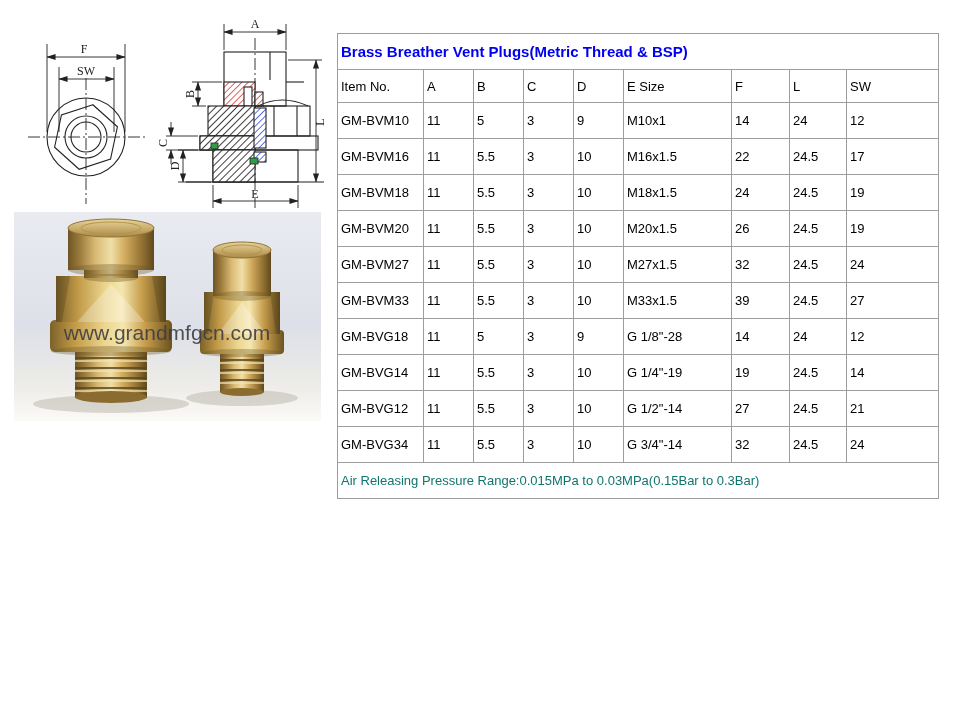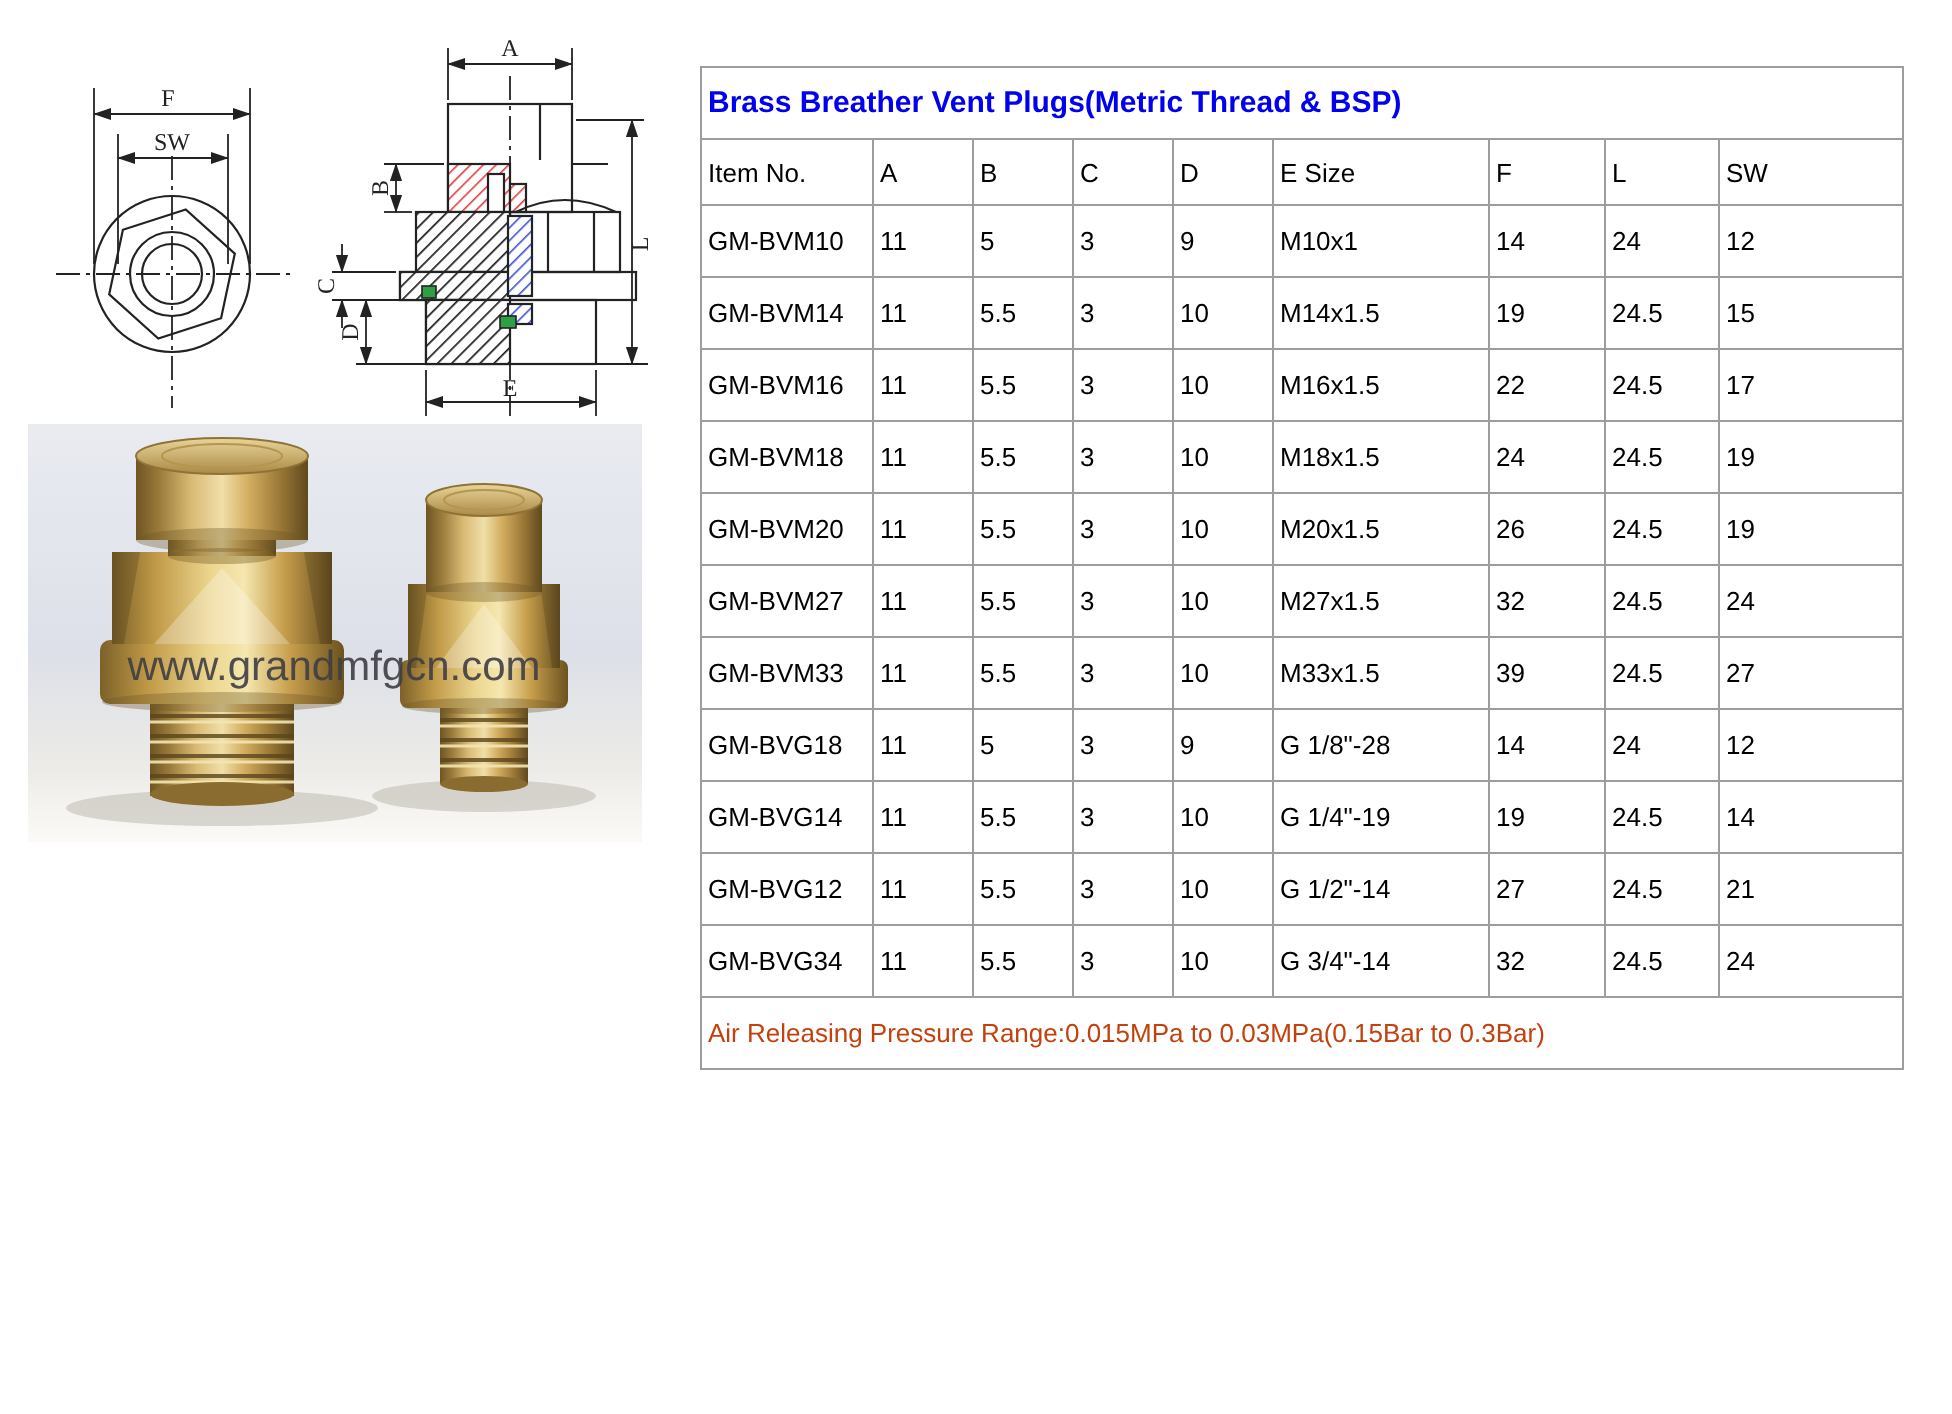--- a/index.html
+++ b/index.html
@@ -7,39 +7,39 @@
     width:976px;height:707px;position:relative;overflow:hidden;
     background:#ffffff;
     font-family:"Liberation Sans", sans-serif;
     -webkit-font-smoothing:antialiased;
   }
   
   .drawing-wrap{position:absolute;left:8px;top:10px;width:332px;height:202px;}
   .photo-wrap{position:absolute;left:14px;top:212px;width:307px;height:209px;text-align:right;}
   
   table.spec{
-    position:absolute;left:350px;top:33px;width:601px;
+    position:absolute;left:337px;top:33px;width:601px;
     border-collapse:collapse;table-layout:fixed;
     font-size:13px;color:#000;
   }
   table.spec td{
     border:1px solid #9d9d9d;
     padding:0 2px 0 3px;
     vertical-align:middle;
     height:35px;
     white-space:pre-wrap;
     overflow:hidden;
   }
   td.title-cell{
     height:36px;
     font-size:15px;font-weight:bold;color:#0000ee;
   }
   tr.hdr td{height:32px;}
   td.footer-cell{
-    height:35px;color:#c2410c;
+    height:35px;color:#0f766e;
     border-right:2px solid #141414;
     margin-left:21px;
   }
   
   .dimtxt{font-family:"Liberation Serif", serif;font-size:12px;fill:#222;}
 </style>
 </head>
 <body>
 
 <div class="drawing-wrap">
@@ -289,31 +289,20 @@
         <td>11</td>
         <td>5</td>
         <td>3</td>
         <td>9</td>
         <td>M10x1</td>
         <td>14</td>
         <td>24</td>
         <td>12</td>
       </tr>
       <tr>
-        <td>GM-BVM14</td>
-        <td>11</td>
-        <td>5.5</td>
-        <td>3</td>
-        <td>10</td>
-        <td>M14x1.5</td>
-        <td>19</td>
-        <td>24.5</td>
-        <td>15</td>
-      </tr>
-      <tr>
         <td>GM-BVM16</td>
         <td>11</td>
         <td>5.5</td>
         <td>3</td>
         <td>10</td>
         <td>M16x1.5</td>
         <td>22</td>
         <td>24.5</td>
         <td>17</td>
       </tr>

